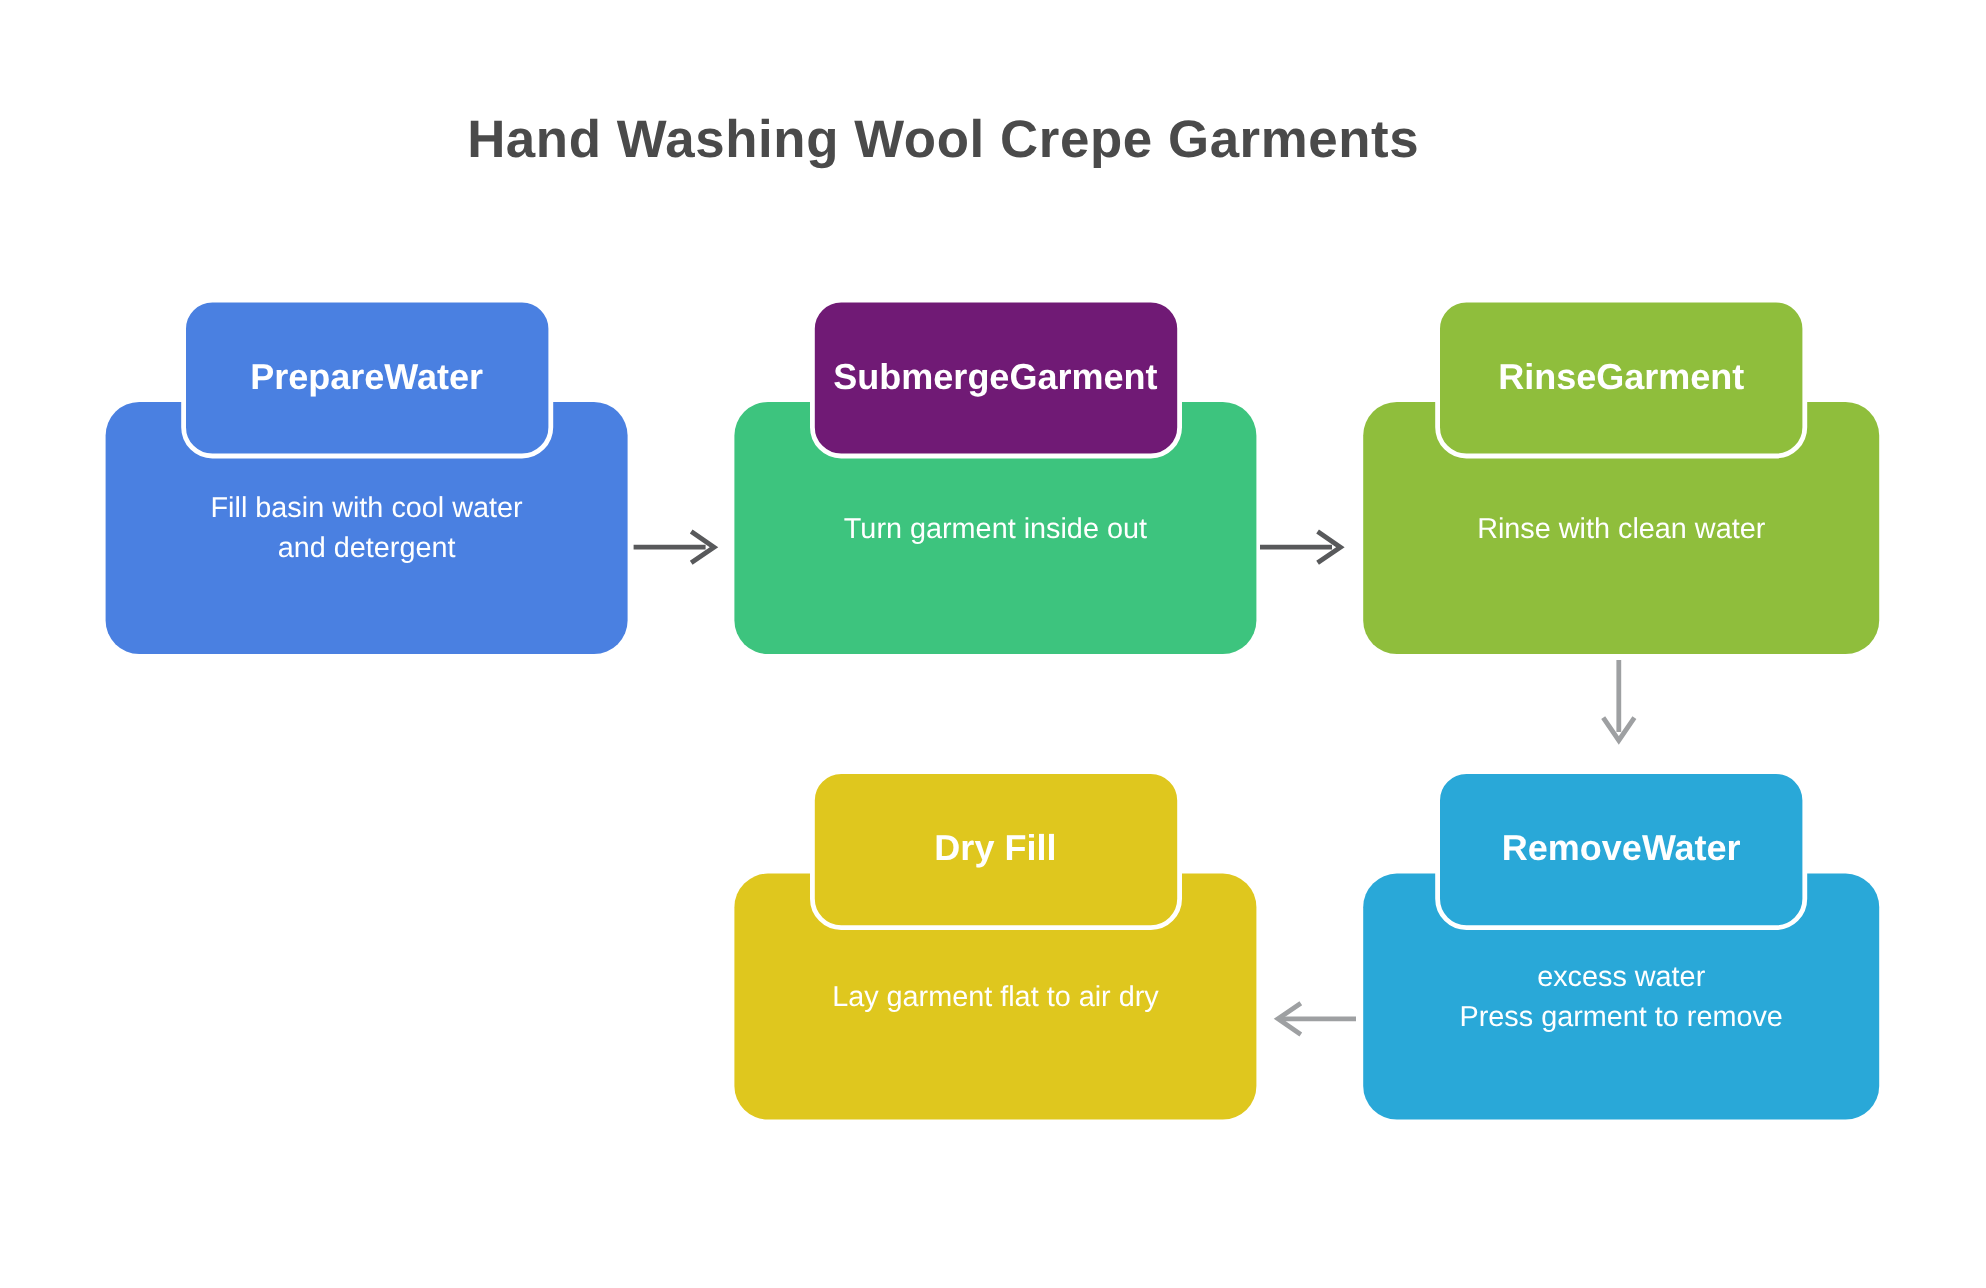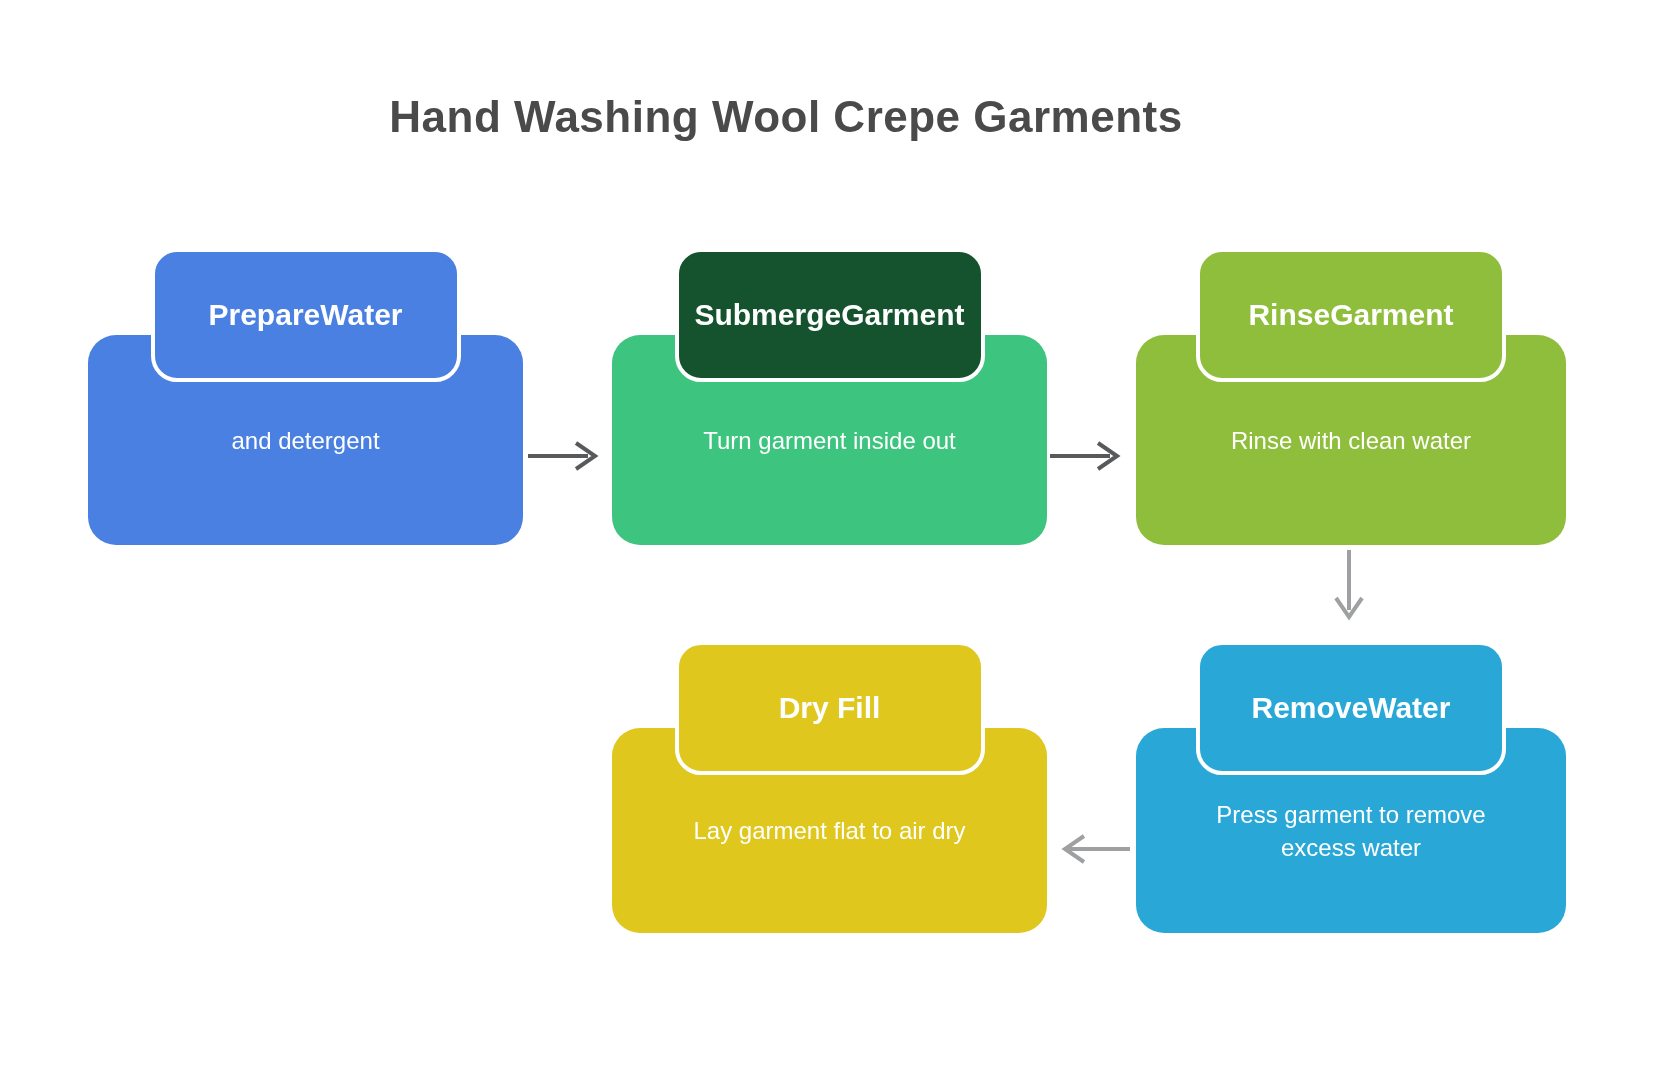--- a/index.html
+++ b/index.html
@@ -42,58 +42,59 @@
 </head>
 <body>
 
 <div class="canvas">
 
   <div class="diagram-title" style="color: rgb(74, 74, 74);">Hand Washing Wool Crepe Garments</div>
 
   <div class="step s1">
     <div class="body" style="background: rgb(74, 128, 225);">
       <div class="desc">
+        <div>Fill basin with cool water</div>
         <div>and detergent</div>
       </div>
     </div>
     <div class="header" style="background: rgb(74, 128, 225);">
       <div>Prepare</div>
       <div>Water</div>
     </div>
   </div>
 
   <div class="step s2">
     <div class="body" style="background: rgb(61, 196, 126);">
       <div class="desc">
         <div>Turn garment inside out</div>
       </div>
     </div>
-    <div class="header" style="background: #14532d;">
+    <div class="header" style="background: #701a75;">
       <div>Submerge</div>
       <div>Garment</div>
     </div>
   </div>
 
   <div class="step s3">
     <div class="body" style="background: rgb(143, 190, 60);">
       <div class="desc">
         <div>Rinse with clean water</div>
       </div>
     </div>
     <div class="header" style="background: rgb(143, 190, 60);">
       <div>Rinse</div>
       <div>Garment</div>
     </div>
   </div>
 
   <div class="step s4">
     <div class="body" style="background: rgb(41, 168, 216);">
       <div class="desc">
+        <div>excess water</div>
         <div>Press garment to remove</div>
-        <div>excess water</div>
       </div>
     </div>
     <div class="header" style="background: rgb(41, 168, 216);">
       <div>Remove</div>
       <div>Water</div>
     </div>
   </div>
 
   <div class="step s5">
     <div class="body" style="background: rgb(223, 199, 30);">

